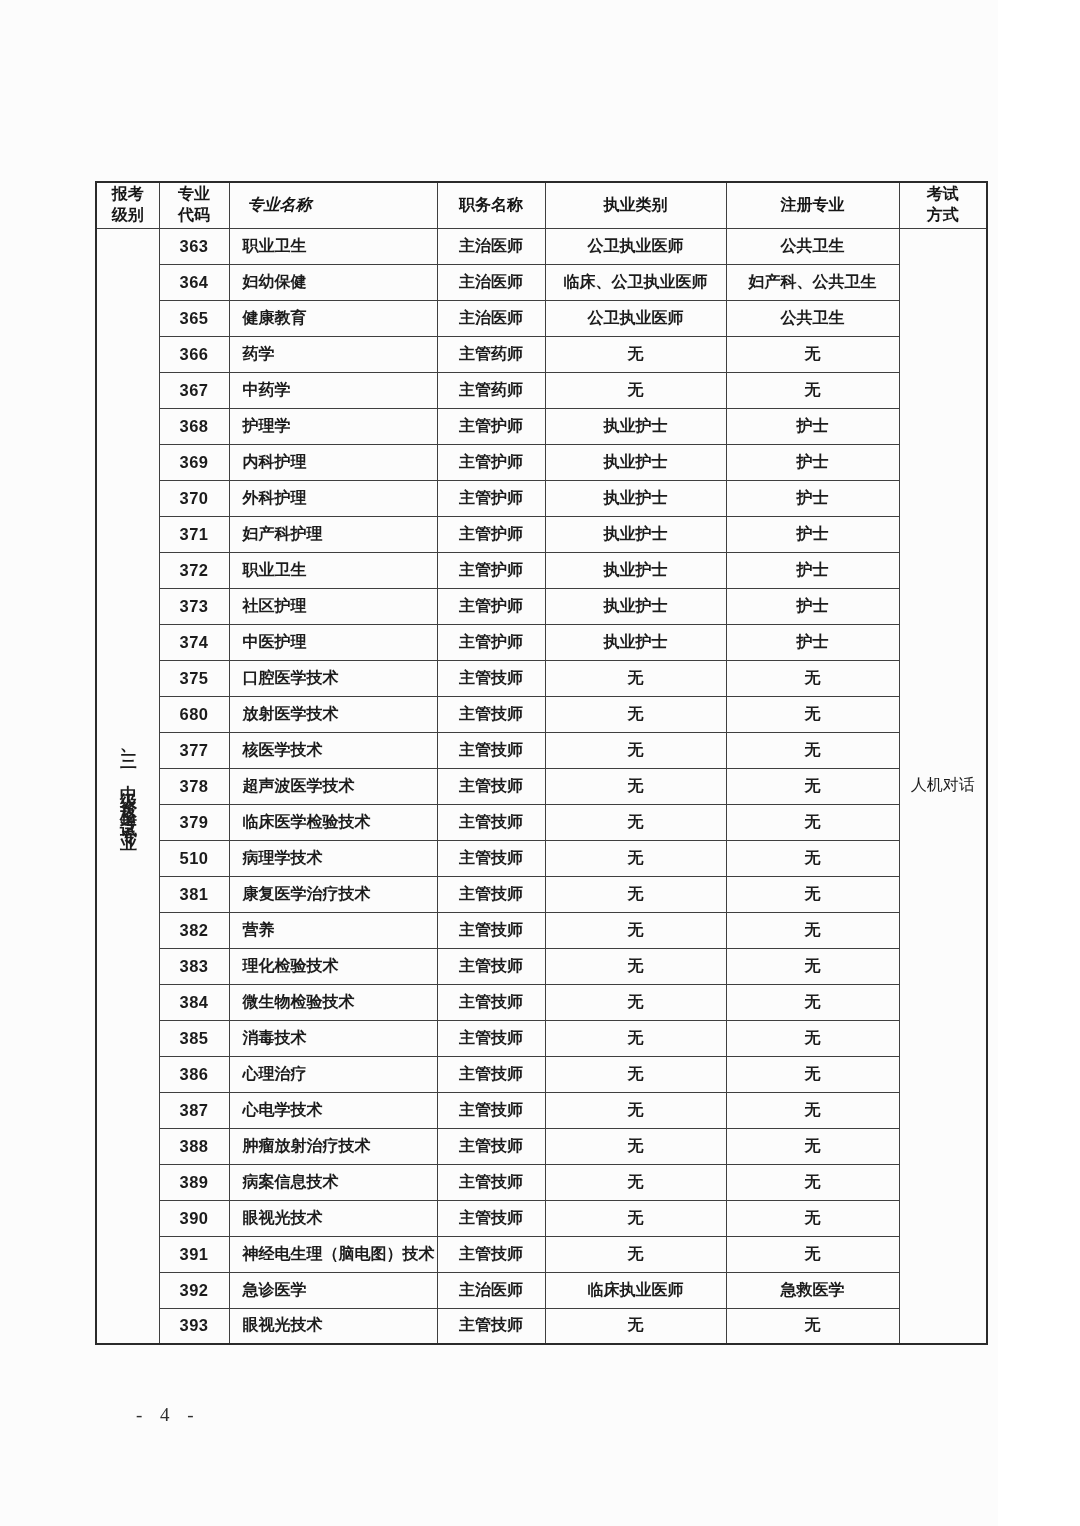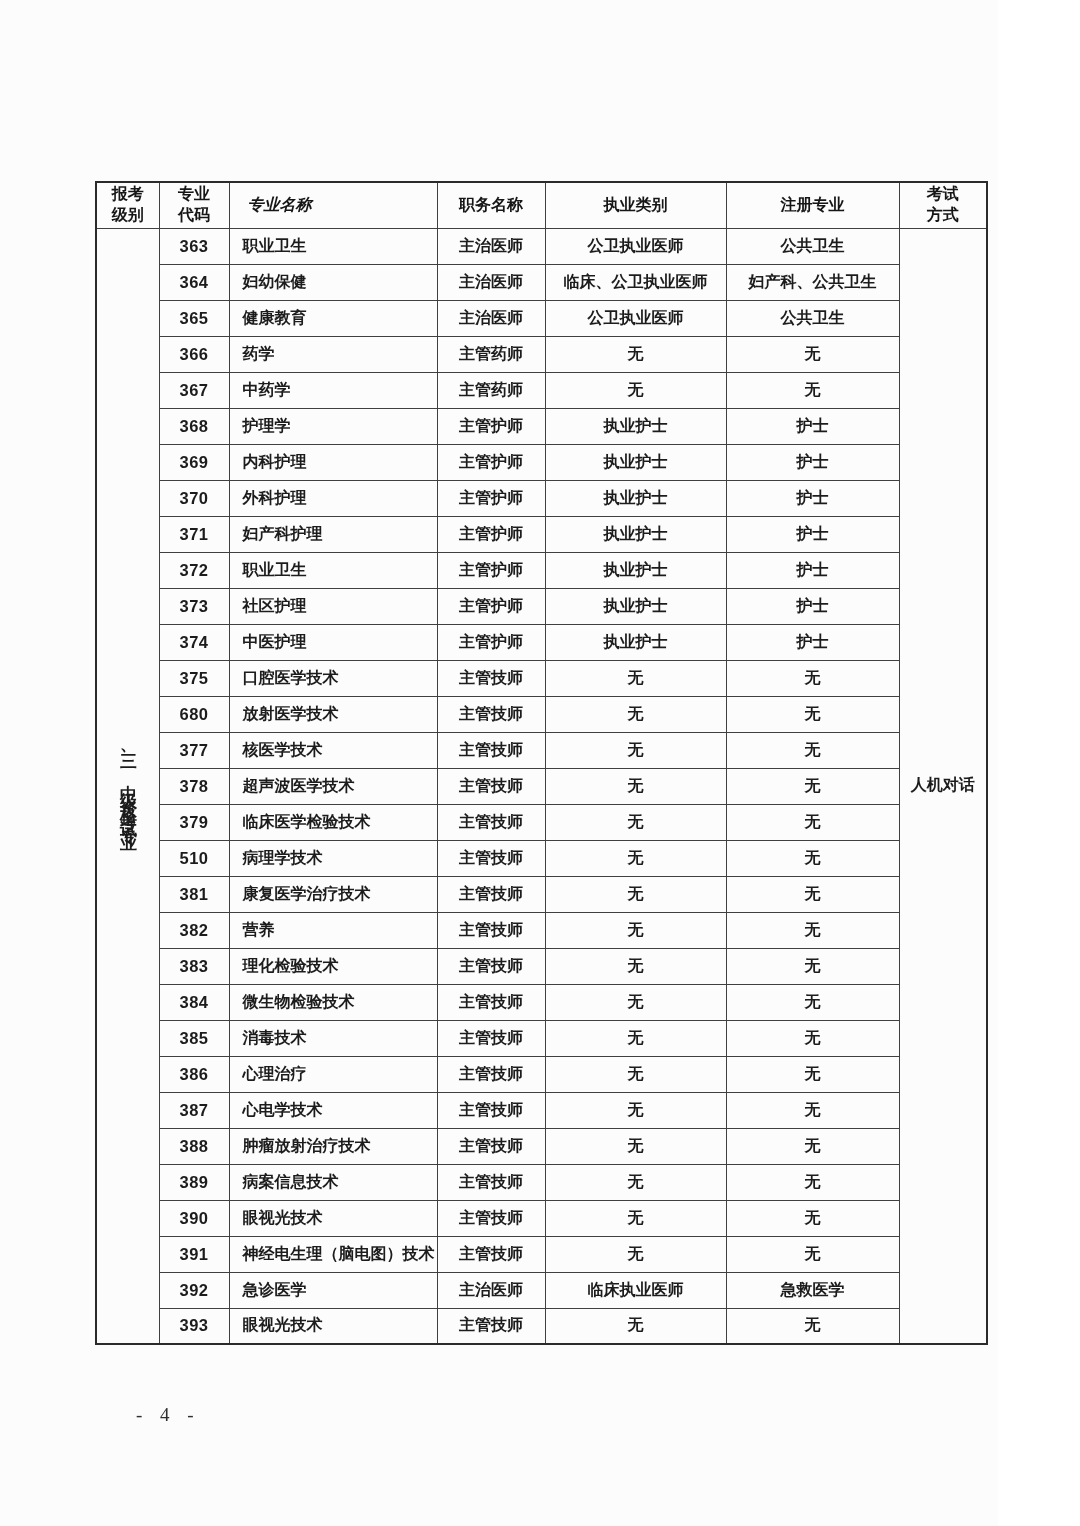--- a/index.html
+++ b/index.html
@@ -58,21 +58,21 @@
     display: inline-block;
     writing-mode: vertical-rl;
     text-orientation: upright;
     font-size: 17px;
     font-weight: 700;
     letter-spacing: 7px;
     line-height: 1.1;
   }
   td.exam-cell {
     font-size: 16px;
-    font-weight: 700;
+    font-weight: 400;
     vertical-align: middle;
   }
   .footer {
     position: absolute;
     left: 136px;
     top: 1404px;
     font-family: "Liberation Serif", serif;
     font-size: 19px;
     color: #2f2f2f;
     letter-spacing: 2px;

